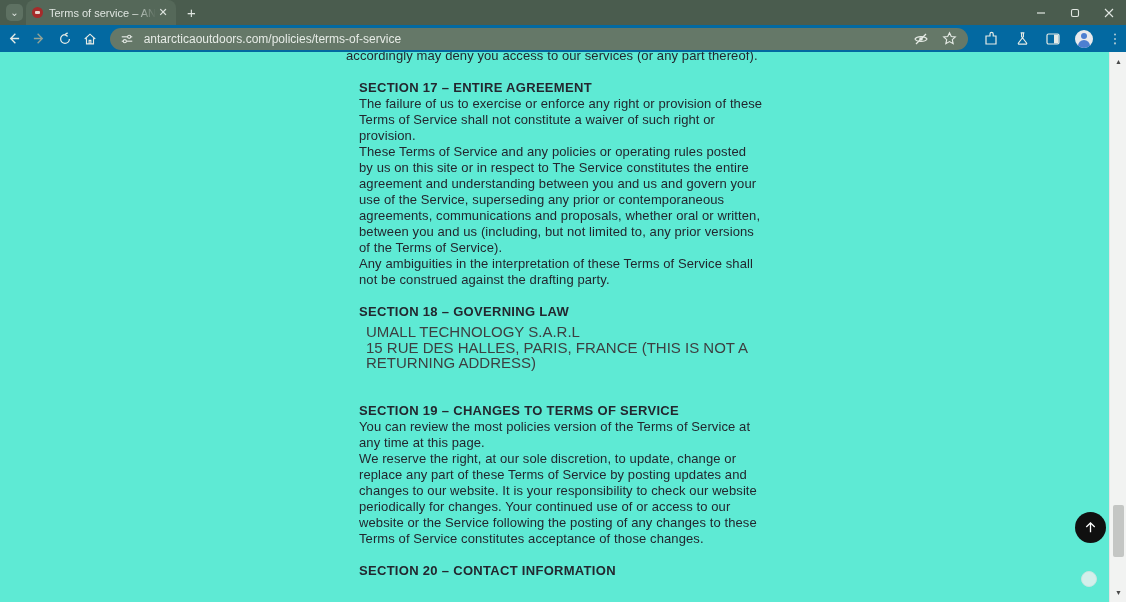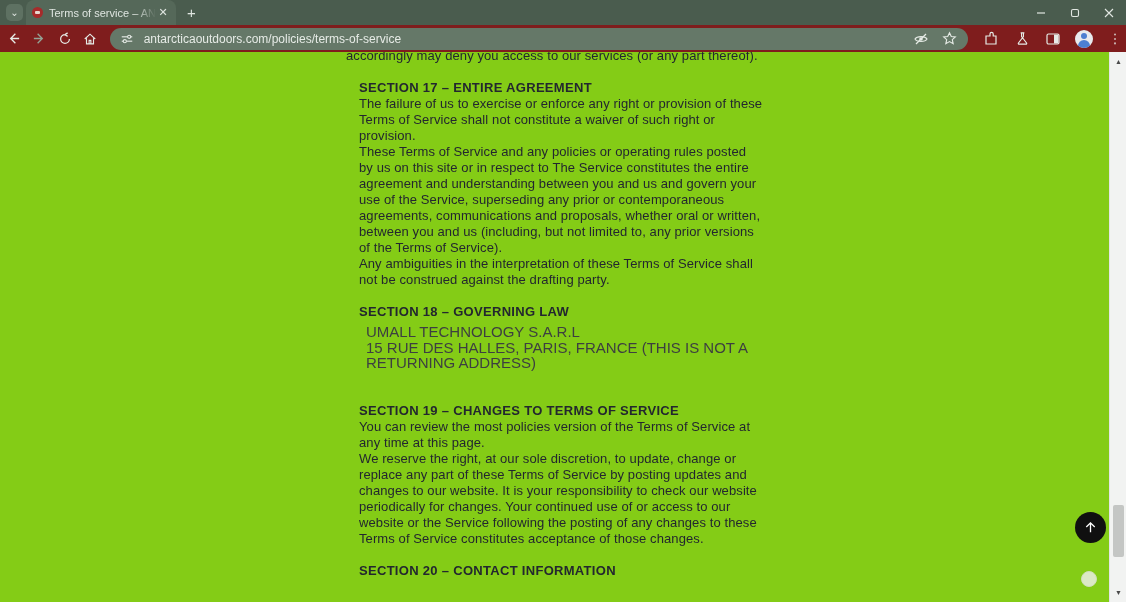--- a/index.html
+++ b/index.html
@@ -24,21 +24,21 @@
   .tab-close { color:#dfe5e0; font-size:11px; width:14px; height:14px; border-radius:50%;
                display:flex; align-items:center; justify-content:center; flex:0 0 auto; cursor:pointer; }
   .newtab { position:absolute; left:183px; top:4px; width:17px; height:17px; color:#dfe5e0;
             font-size:15px; display:flex; align-items:center; justify-content:center; cursor:pointer; }
   .wincontrols { position:absolute; right:0; top:0; height:25px; display:flex; }
   .winbtn { width:34px; height:25px; display:flex; align-items:center; justify-content:center;
             color:#e2e7e2; font-size:11px; cursor:pointer; }
   .winbtn svg { display:block; }
 
   
-  .toolbar { position:absolute; left:0; top:25px; width:1126px; height:27px; background:#7f1d1d;
+  .toolbar { position:absolute; left:0; top:25px; width:1126px; height:27px; background:#0369a1;
              display:flex; align-items:center; }
   .navbtn { width:24px; height:24px; display:flex; align-items:center; justify-content:center;
             border-radius:50%; margin-left:2px; cursor:pointer; }
   .navbtn svg { display:block; }
   .omnibox { position:relative; margin-left:8px; width:880px; height:22px; background:#657868;
              border-radius:11px; display:flex; align-items:center; padding:0 8px; }
   .omni-icon { display:flex; align-items:center; justify-content:center; width:18px; cursor:pointer; }
   .url-text { color:#e6ebe6; font-size:12px; margin-left:8px; flex:1 1 auto; white-space:nowrap;
               overflow:hidden; }
   .omni-right { display:flex; align-items:center; gap:10px; margin-right:2px; }
@@ -47,21 +47,21 @@
                cursor:pointer; }
   .avatar { width:18px; height:18px; border-radius:50%; background:#e8eaed; position:relative;
             overflow:hidden; }
   .avatar::before { content:""; position:absolute; left:6px; top:3px; width:6px; height:6px;
                     border-radius:50%; background:#4d7fd1; }
   .avatar::after { content:""; position:absolute; left:3px; top:10px; width:12px; height:8px;
                    border-radius:6px 6px 0 0; background:#4d7fd1; }
   .menu-dots { color:#e2e7e2; font-size:13px; letter-spacing:0; }
 
   
-  .content { position:absolute; left:0; top:52px; width:1109px; height:550px; background:#84cc16;
+  .content { position:absolute; left:0; top:52px; width:1109px; height:550px; background:#5eead4;
              overflow:hidden; }
   .doc { width:417px; margin:0 auto; padding-top:0; color:#23272f; font-size:13px;
          line-height:16px; letter-spacing:0.1px; }
   .lead { margin-top:-4px; }
   .section { margin-top:16px;margin-left:13px; }
   .sec-heading { font-weight:bold; letter-spacing:0.3px; }
   .para { }
   .address { color:#3d3f41; font-size:15px; line-height:15.5px; letter-spacing:0; padding-left:7px; }
   .address:first-of-type { margin-top:4px; }
   .sec-extra-gap { height:16px; }

